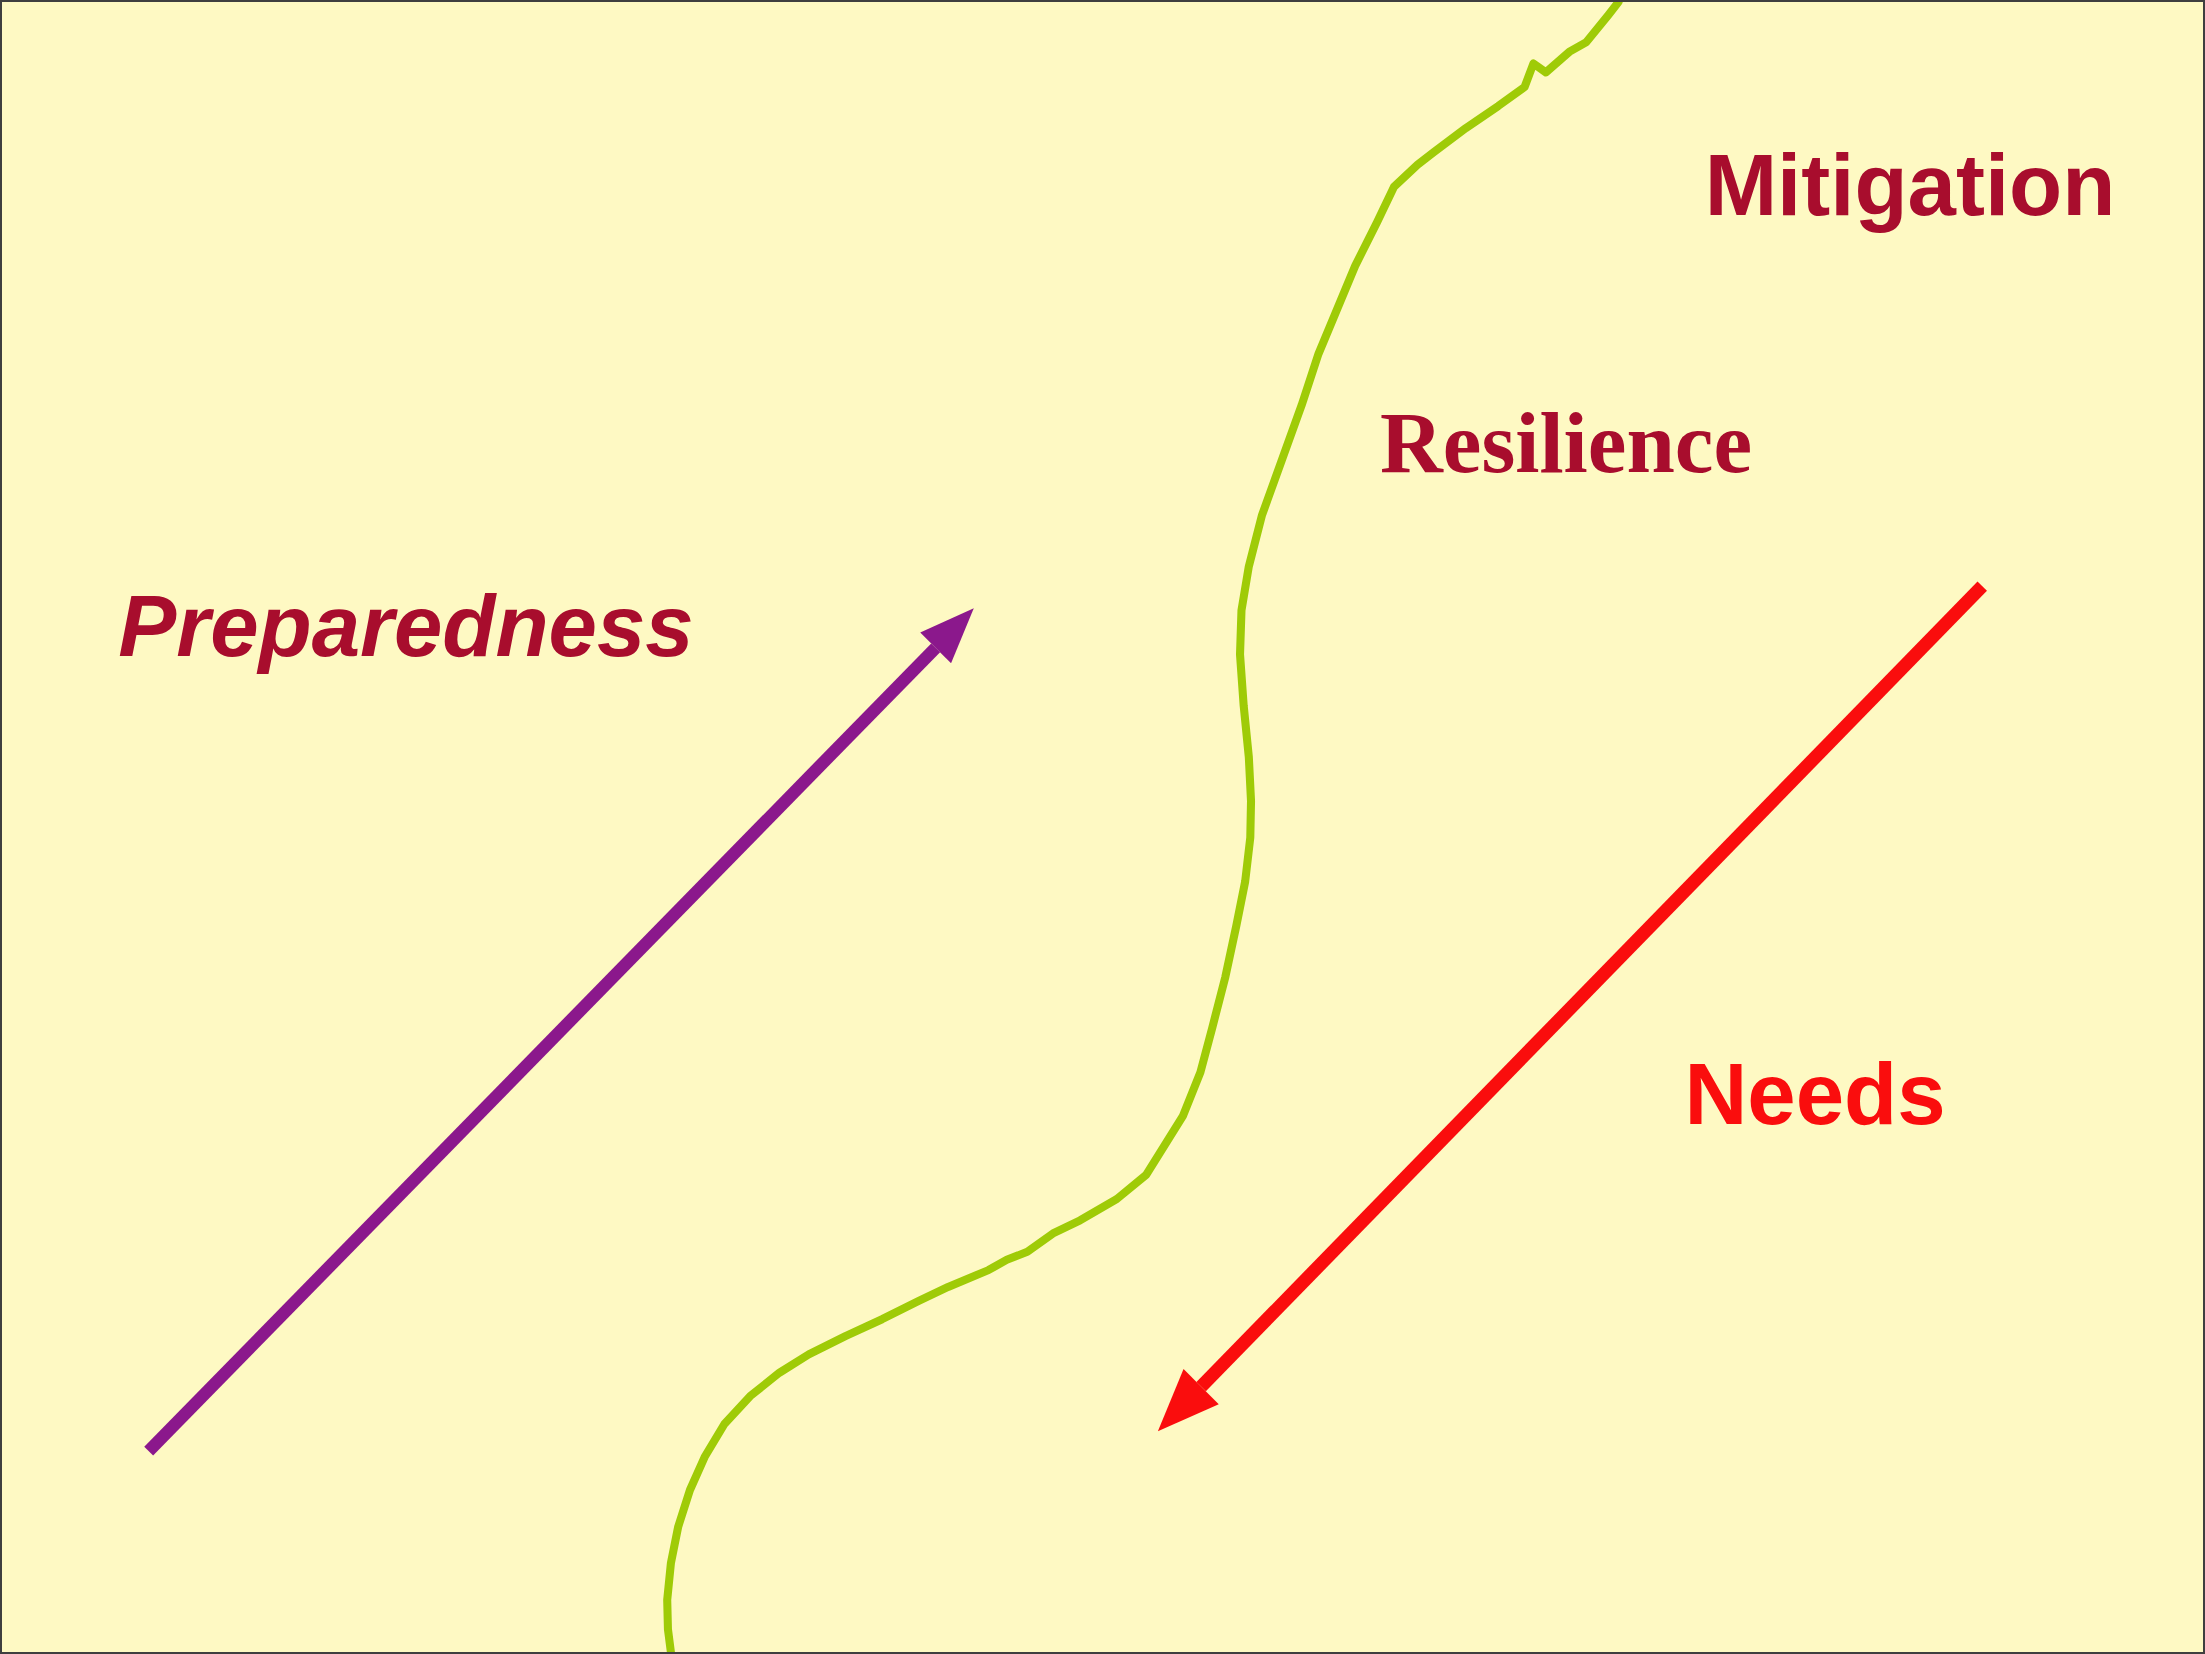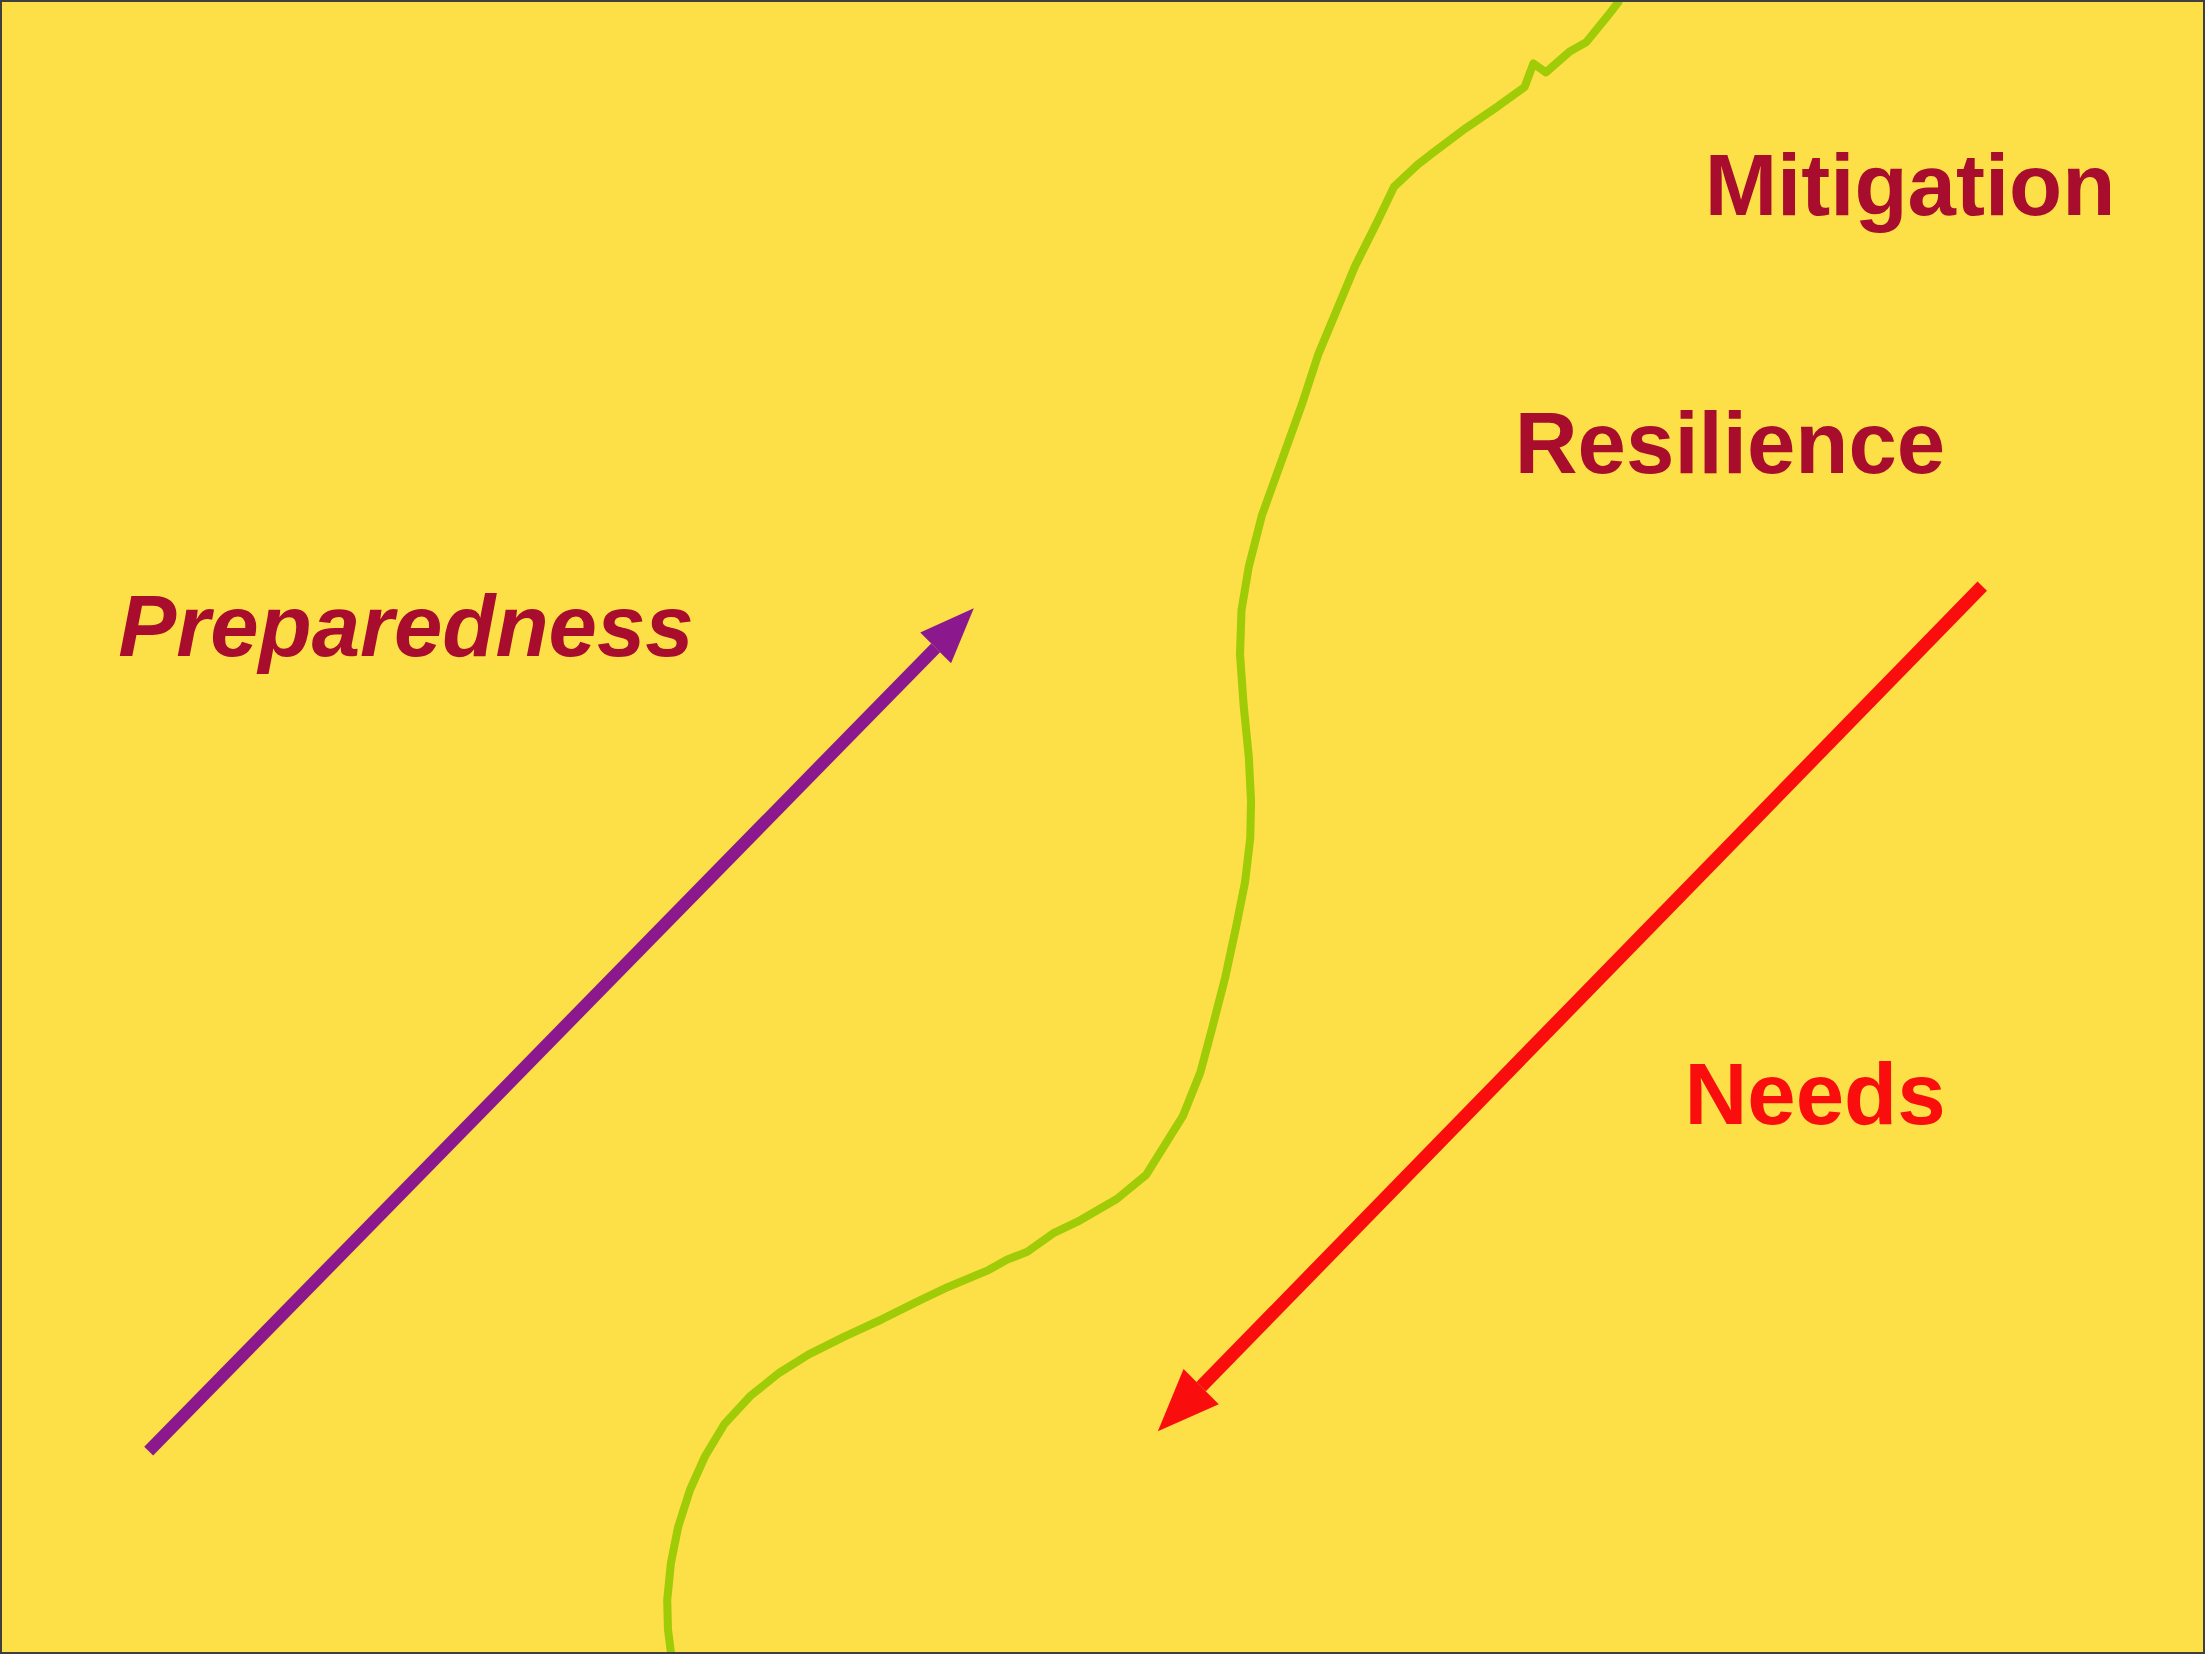--- a/index.html
+++ b/index.html
@@ -5,21 +5,21 @@
   html, body {
     margin: 0;
     padding: 0;
     background: #888888;
     font-family: "Liberation Sans", sans-serif;
   }
   .stage {
     position: relative;
     width: 2205px;
     height: 1654px;
-    background: #fde047;
+    background: #fef9c3;
     border: 2.2px solid #3f3f3f;
     box-sizing: border-box;
     overflow: hidden;
     padding-left: 7px;
   }
   .diagram-svg {
     position: absolute;
     left: 0;
     top: 0;
     width: 100%;
@@ -58,21 +58,21 @@
 
     <g>
       <line x1="2700" y1="797" x2="1635" y2="1889" stroke-width="18" stroke="#FA0D0D"></line>
       <polygon points="1576,1950 1611,1865 1659,1913" fill="#FA0D0D"></polygon>
     </g>
   </svg>
 
   <div class="label" style="left: 1908px; top: 182px; color: rgb(168, 13, 45);">Mitigation</div>
 
 
-  <div class="label" style="left: 1728px; top: 440px; color: rgb(168, 13, 45);">Resilience</div>
+  <div class="label" style="left: 1564px; top: 440px; color: rgb(168, 13, 45); font-family: Liberation Serif, serif;">Resilience</div>
 
   <div class="label" style="left: 404px; top: 623px; color: rgb(168, 13, 45); font-style: italic;">Preparedness</div>
 
 
   <div class="label" style="left: 1813px; top: 1091px; color: rgb(250, 13, 13);">Needs</div>
 
 </div>
 
 
 </body></html>

